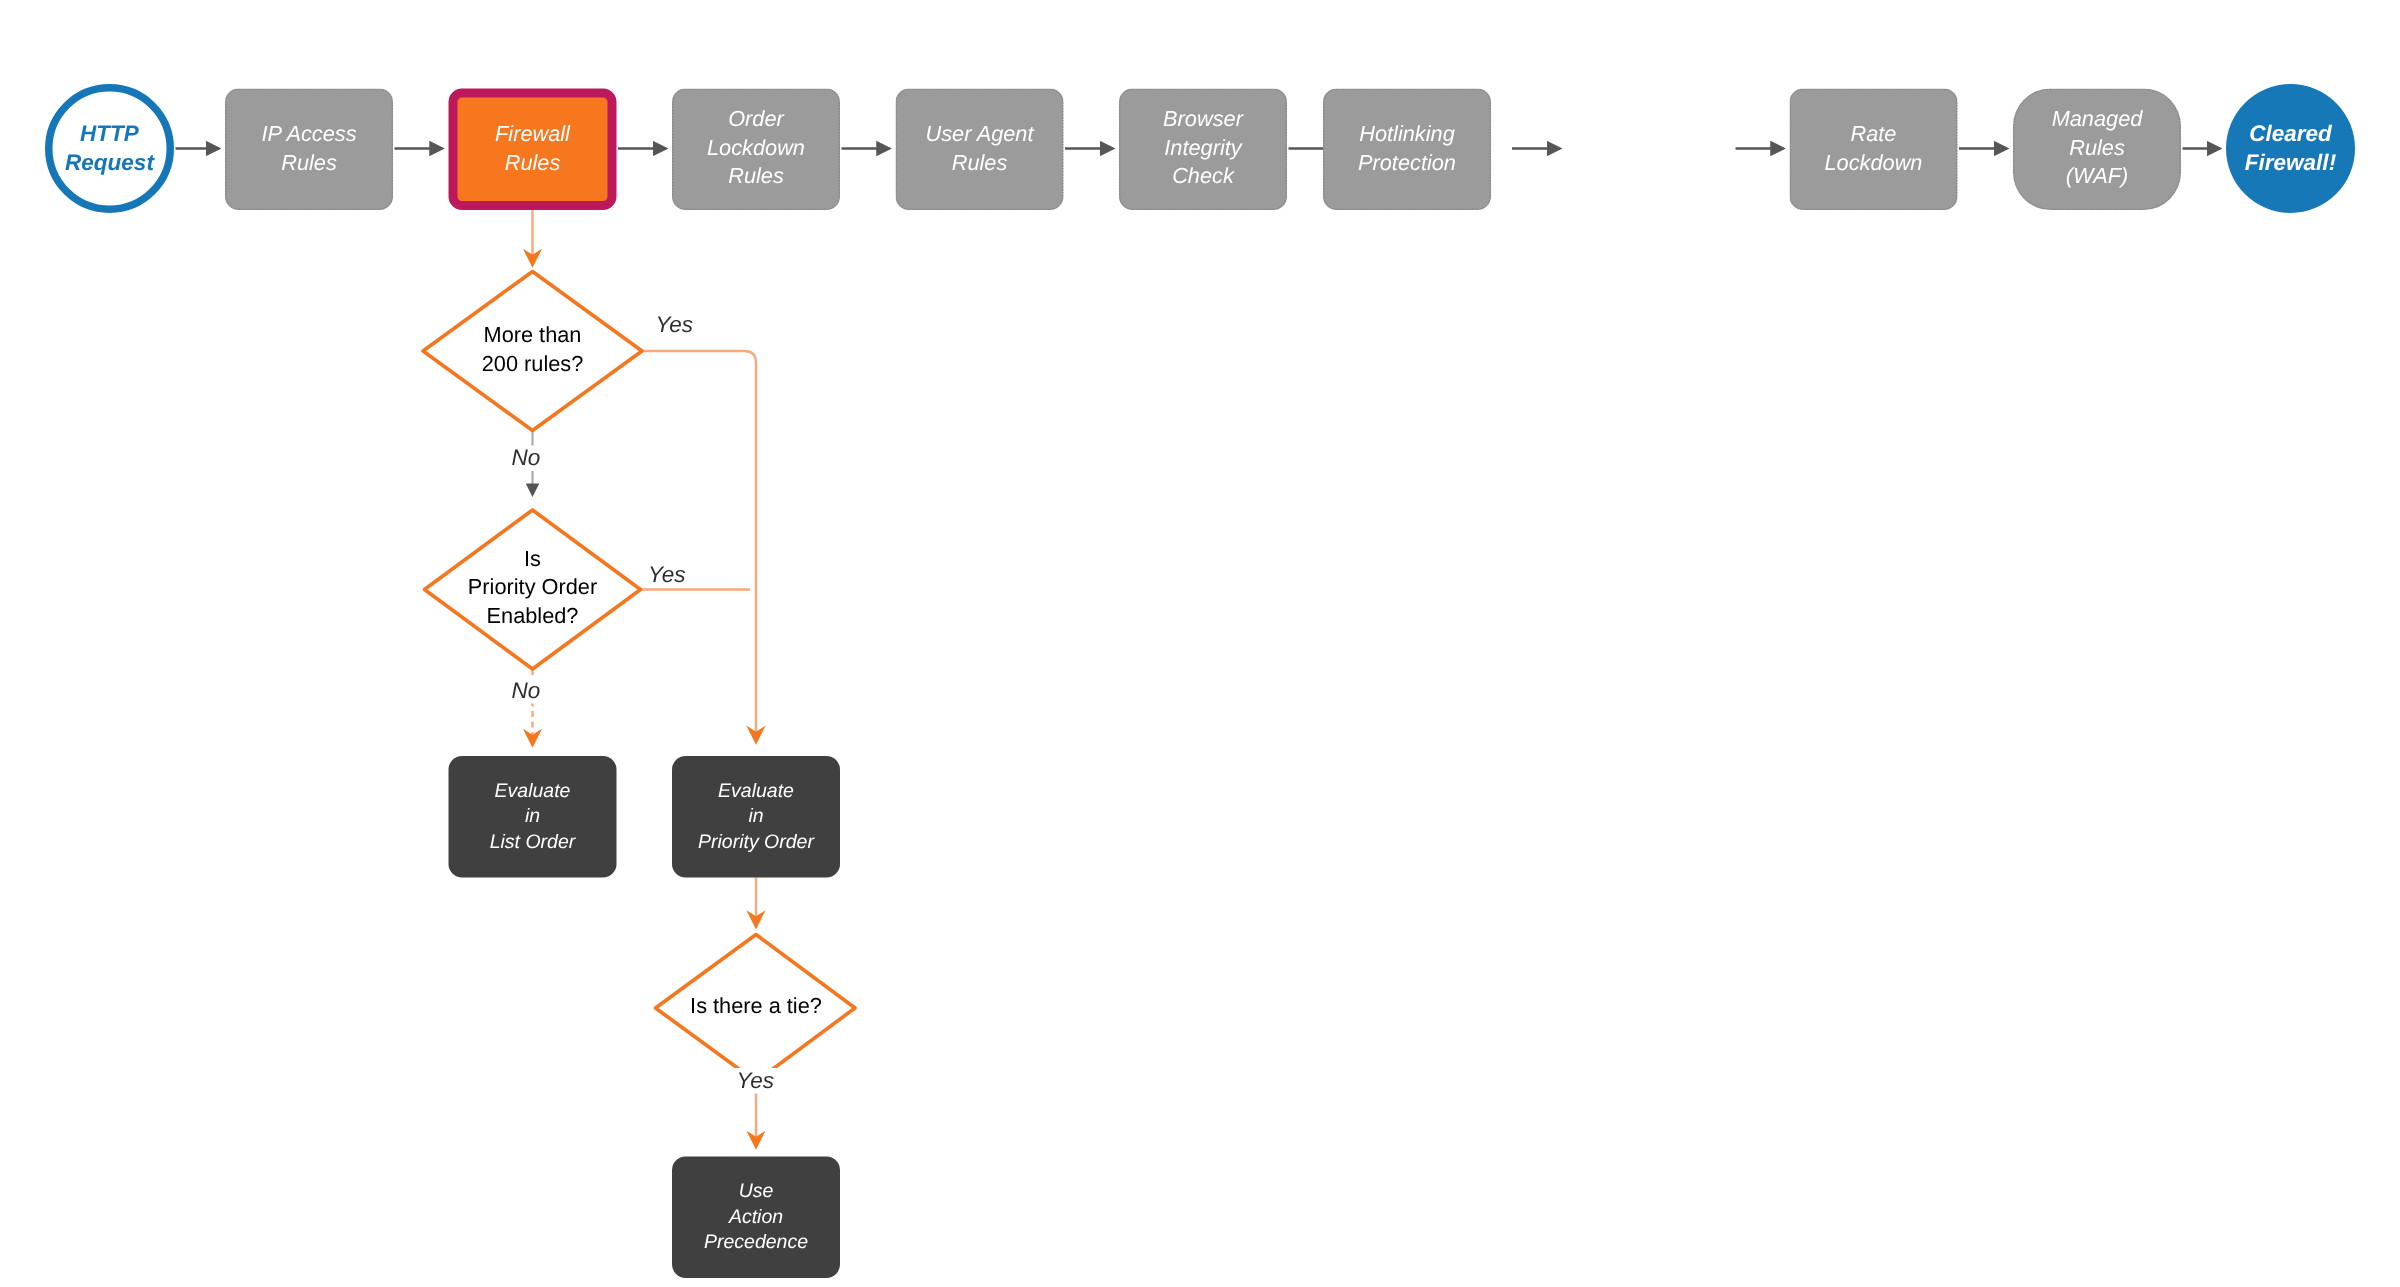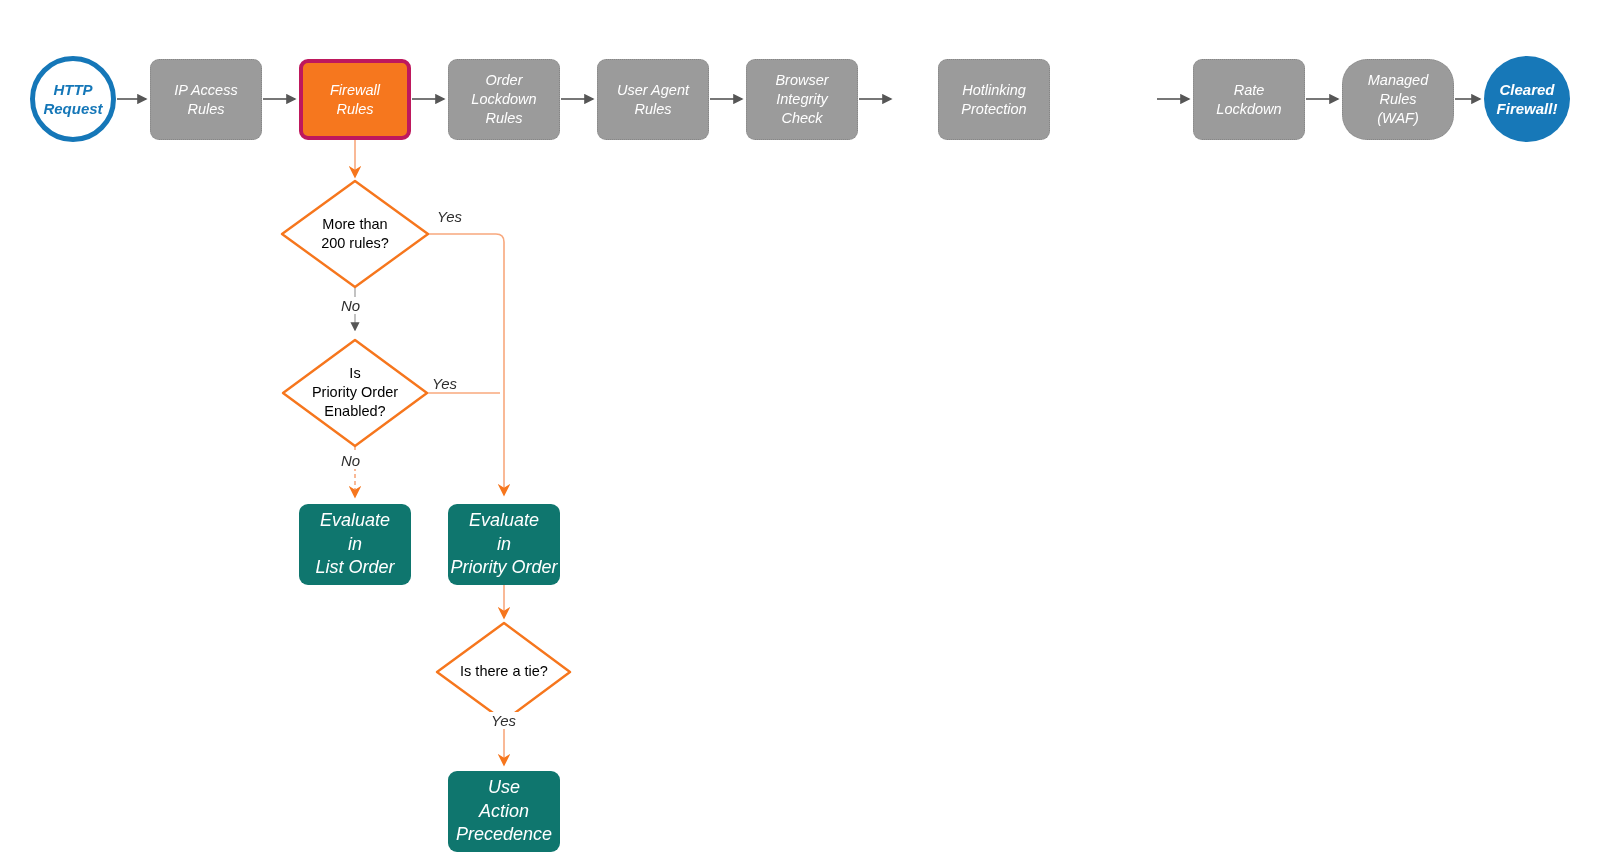--- a/index.html
+++ b/index.html
@@ -10,24 +10,24 @@
   }
   .wires{position:absolute;left:0;top:0;}
   .node{position:absolute;display:flex;align-items:center;justify-content:center;
         text-align:center;box-sizing:border-box;}
   .node .lbl{white-space:pre-line;}
   .stage{
     width:112px;height:81px;top:31px;border-radius:9px;
     background:#9b9b9b;border:1px dotted #868686;
     color:#ffffff;font-style:italic;font-size:14.5px;line-height:1.3;
   }
-  .stage.active{background:#f6771e;border:4px solid #be185d;}
+  .stage.active{background:#f6771e;border:6px solid #be185d;}
   .process{
-    width:112px;height:81px;border-radius:9px;background:#0f766e;
-    color:#ffffff;font-style:italic;font-size:18px;line-height:1.3;
+    width:112px;height:81px;border-radius:9px;background:#404040;
+    color:#ffffff;font-style:italic;font-size:13px;line-height:1.3;
   }
   .circle{
     width:86px;height:86px;top:28px;border-radius:50%;
     font-weight:bold;font-style:italic;font-size:15px;line-height:1.3;
   }
   .circle.start{background:#ffffff;border:5px solid #1577b8;color:#1577b8;}
   .circle.end{background:#1778b8;border:none;color:#ffffff;}
   .dlabel{
     position:absolute;text-align:center;color:#000000;font-size:14.5px;line-height:1.32;
     white-space:pre-line;
@@ -98,21 +98,21 @@
   </div>
   <div class="node stage" style="left:597px;">
     <span class="lbl">User Agent
 Rules</span>
   </div>
   <div class="node stage" style="left:746px;">
     <span class="lbl">Browser
 Integrity
 Check</span>
   </div>
-  <div class="node stage" style="left:938px;">
+  <div class="node stage" style="left:882px;">
     <span class="lbl">Hotlinking
 Protection</span>
   </div>
   <div class="node stage" style="left:1193px;">
     <span class="lbl">Rate
 Lockdown</span>
   </div>
   <div class="node stage" style="left:1342px;border-radius:25px;">
     <span class="lbl">Managed
 Rules

